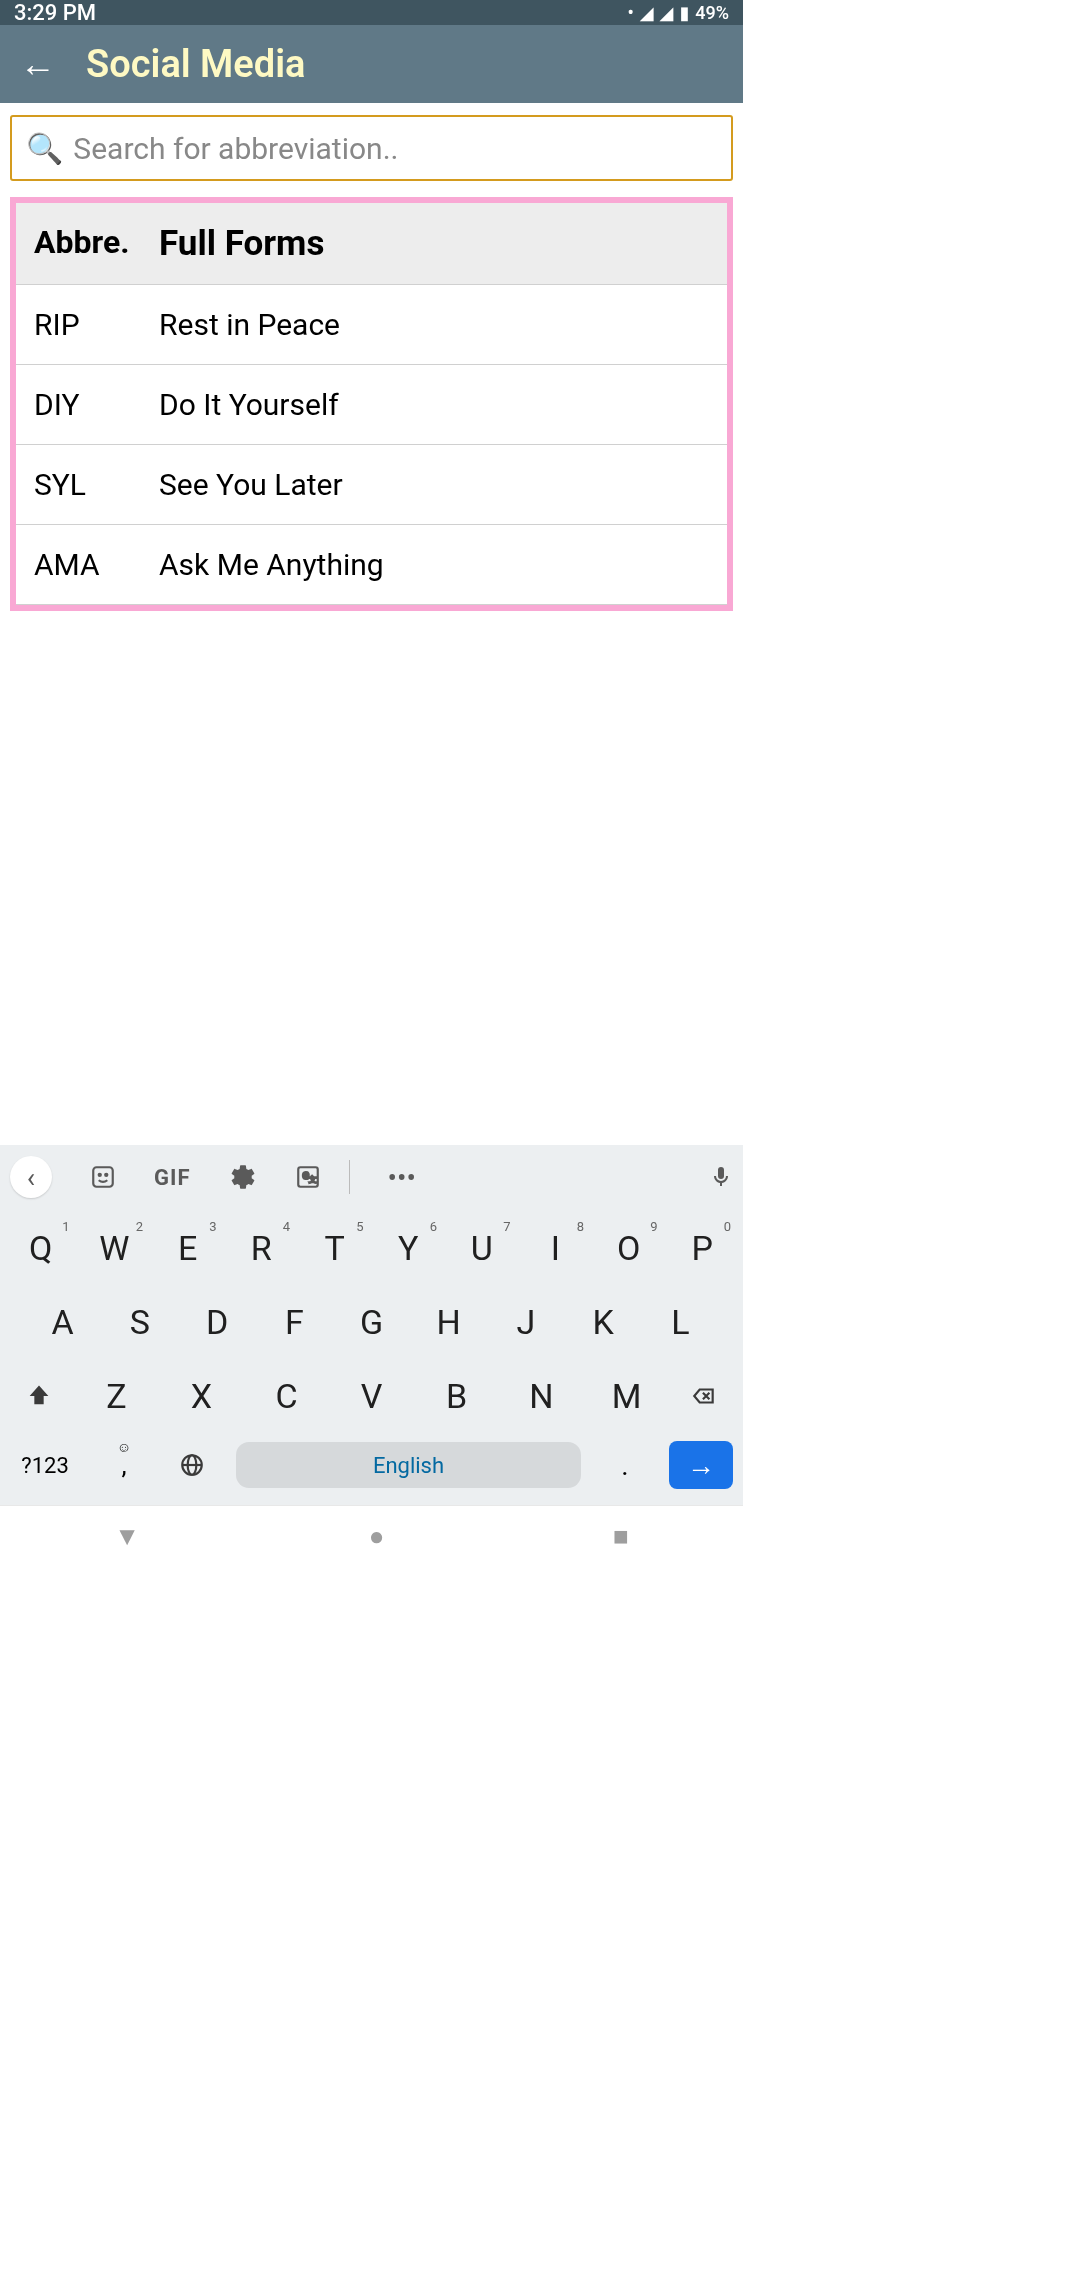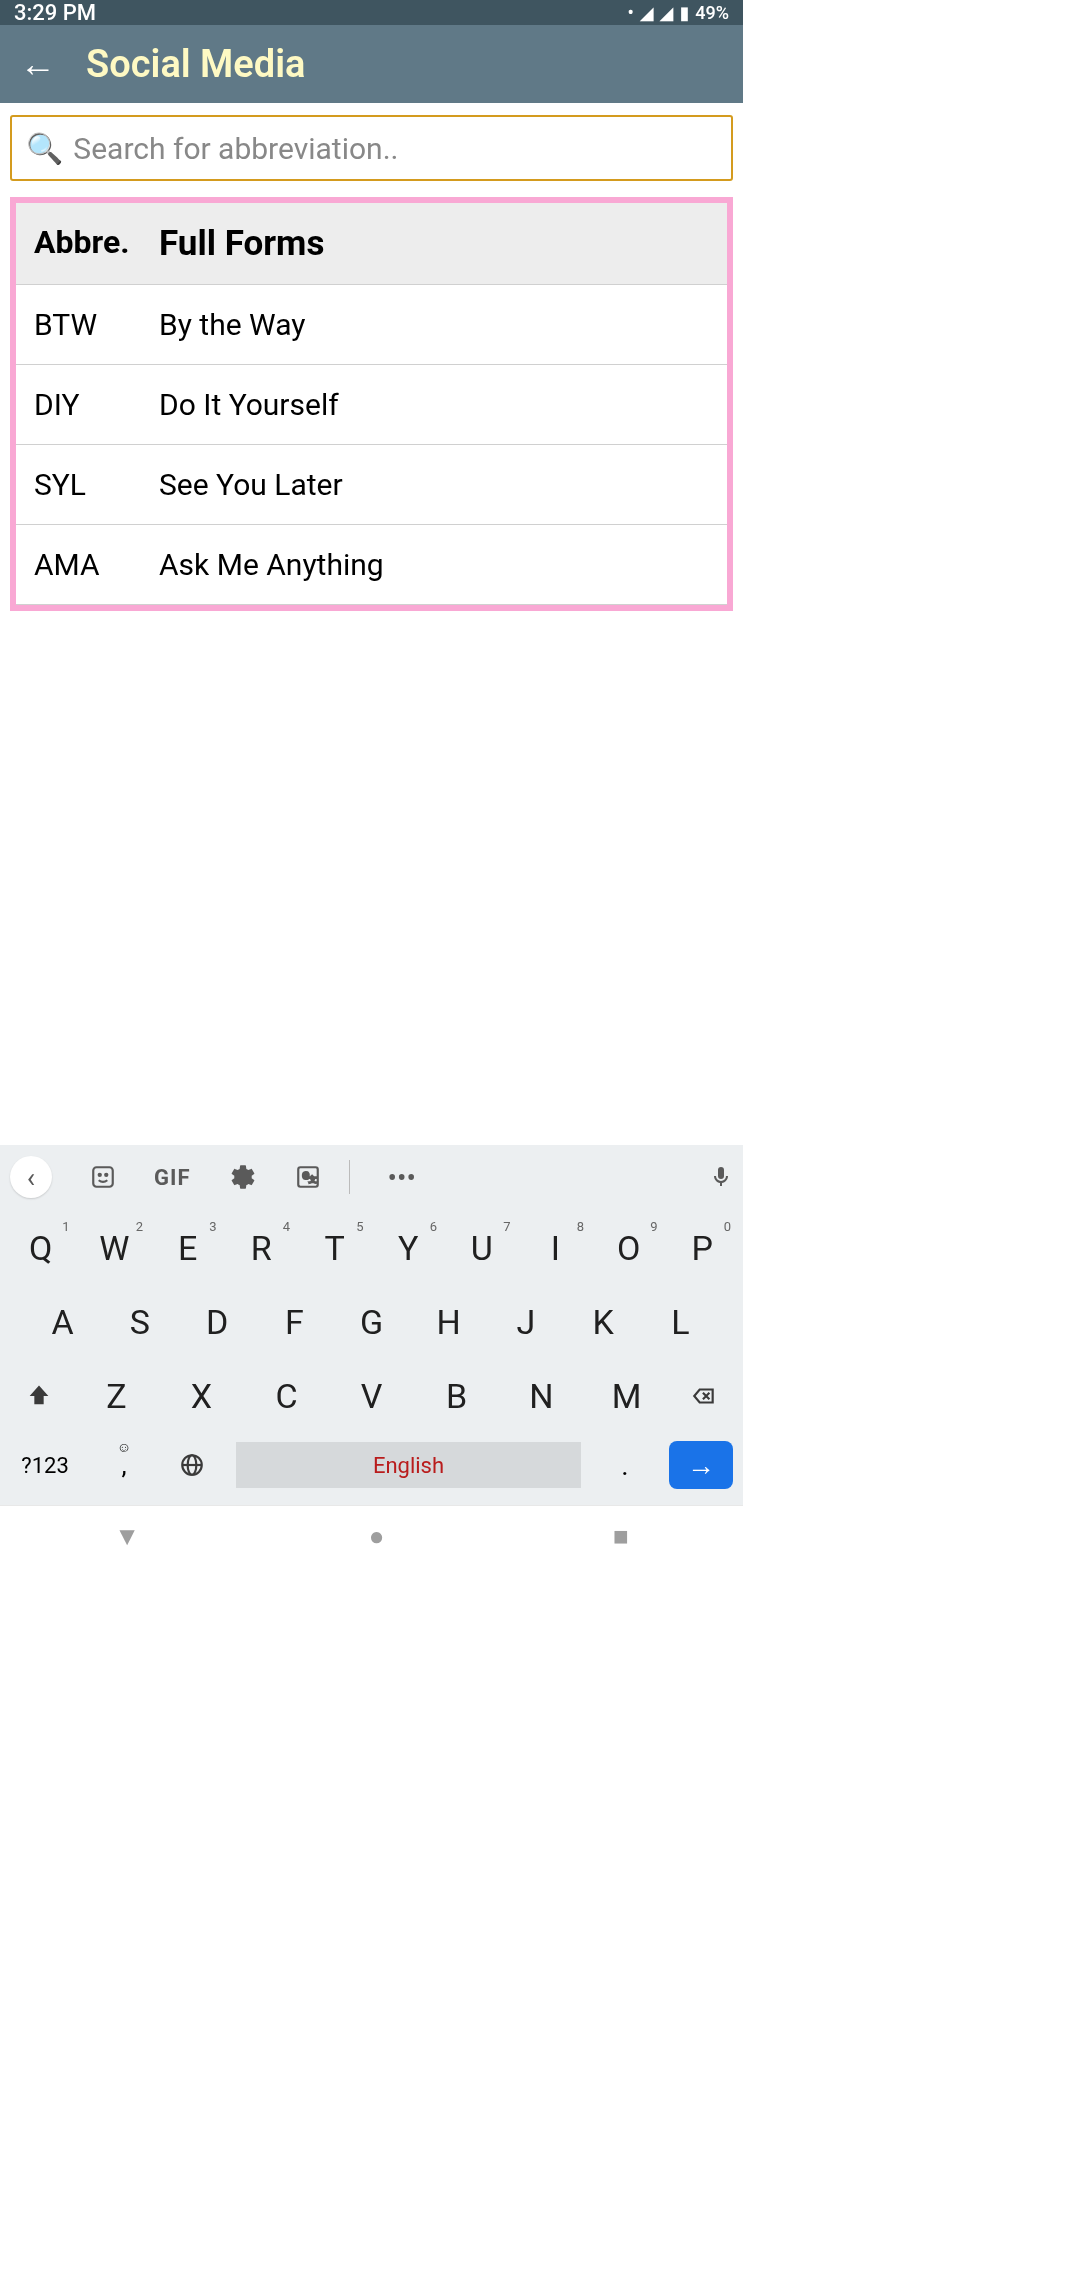--- a/index.html
+++ b/index.html
@@ -208,26 +208,26 @@
     }
     .kb-small sup {
       position: absolute;
       top: 2px;
       font-size: 14px;
     }
     .kb-space {
       flex: 1;
       height: 46px;
       background: #d6d9db;
-      border-radius: 0;
+      border-radius: 13px;
       display: flex;
       align-items: center;
       justify-content: center;
       font-size: 22px;
-      color: #b91c1c;
+      color: #0369a1;
     }
     .kb-period {
       width: 48px;
       height: 56px;
       display: flex;
       align-items: center;
       justify-content: center;
       font-size: 28px;
     }
     .kb-enter {
@@ -289,22 +289,22 @@
   </div>
 </div>
 
 <div class="table-container">
   <div class="table-header">
     <div class="col-abbre">Abbre.</div>
     <div class="col-full">Full Forms</div>
   </div>
   <div id="table-rows">
       <div class="table-row">
-        <div class="col-abbre">BTW</div>
-        <div class="col-full">By the Way</div>
+        <div class="col-abbre">RIP</div>
+        <div class="col-full">Rest in Peace</div>
       </div>
       <div class="table-row">
         <div class="col-abbre">DIY</div>
         <div class="col-full">Do It Yourself</div>
       </div>
       <div class="table-row">
         <div class="col-abbre">SYL</div>
         <div class="col-full">See You Later</div>
       </div>
       <div class="table-row">

